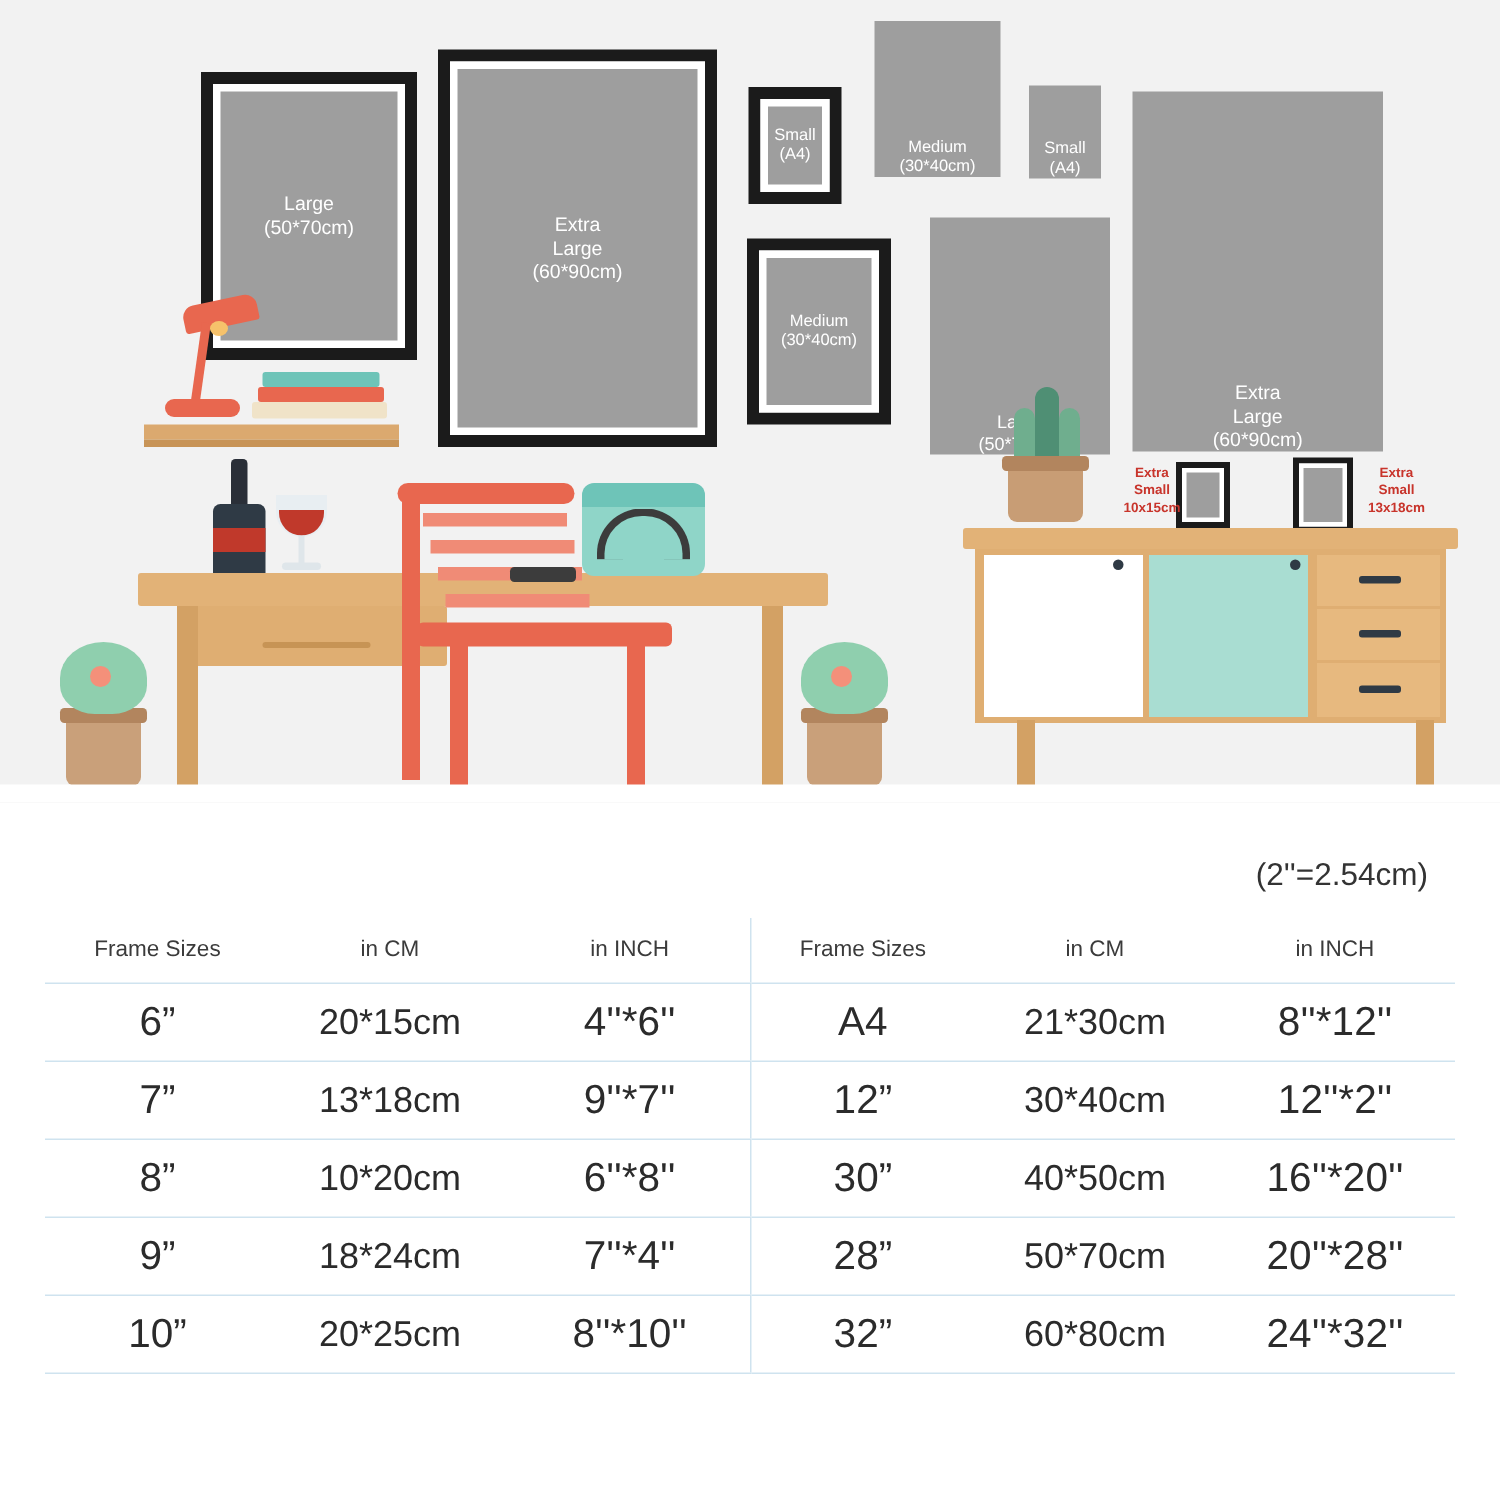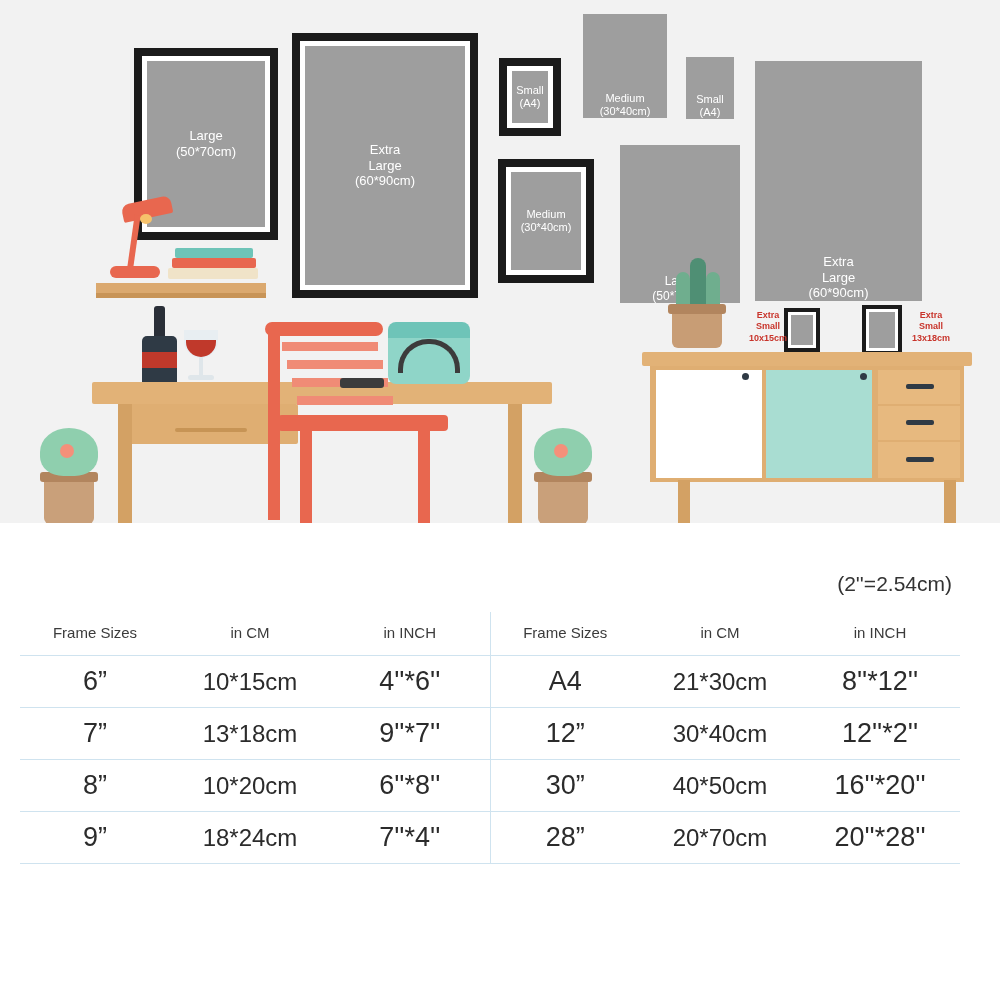--- a/index.html
+++ b/index.html
@@ -66,21 +66,21 @@
   .leaf { position:absolute; background:#86c4a8; border-radius:50% 0 50% 0; }
 
   .cab { position:absolute; }
 
   
   #conv {
     position:absolute; right:48px; top:572px;
     font-size:21px; color:#333;
   }
   #tablewrap {
-    position:absolute; left:20px; top:612px; width:940px;
+    position:absolute; left:30px; top:612px; width:940px;
   }
   table.sizes {
     border-collapse:collapse;
     width:940px;
     table-layout:fixed;
   }
   table.sizes col.c1 { width:150px; }
   table.sizes col.c2 { width:160px; }
   table.sizes col.c3 { width:160px; }
   table.sizes col.c4 { width:150px; }
@@ -293,21 +293,21 @@
         <th>in CM</th>
         <th>in INCH</th>
         <th class="divider">Frame Sizes</th>
         <th>in CM</th>
         <th>in INCH</th>
       </tr>
     </thead>
     <tbody>
       <tr>
         <td>6”</td>
-        <td>10*15cm</td>
+        <td>20*15cm</td>
         <td>4''*6''</td>
         <td class="divider">A4</td>
         <td>21*30cm</td>
         <td>8''*12''</td>
       </tr>
       <tr>
         <td>7”</td>
         <td>13*18cm</td>
         <td>9''*7''</td>
         <td class="divider">12”</td>
@@ -320,18 +320,26 @@
         <td>6''*8''</td>
         <td class="divider">30”</td>
         <td>40*50cm</td>
         <td>16''*20''</td>
       </tr>
       <tr>
         <td>9”</td>
         <td>18*24cm</td>
         <td>7''*4''</td>
         <td class="divider">28”</td>
-        <td>20*70cm</td>
+        <td>50*70cm</td>
         <td>20''*28''</td>
+      </tr>
+      <tr>
+        <td>10”</td>
+        <td>20*25cm</td>
+        <td>8''*10''</td>
+        <td class="divider">32”</td>
+        <td>60*80cm</td>
+        <td>24''*32''</td>
       </tr>
     </tbody>
   </table>
 </div>
 
 </body></html>

